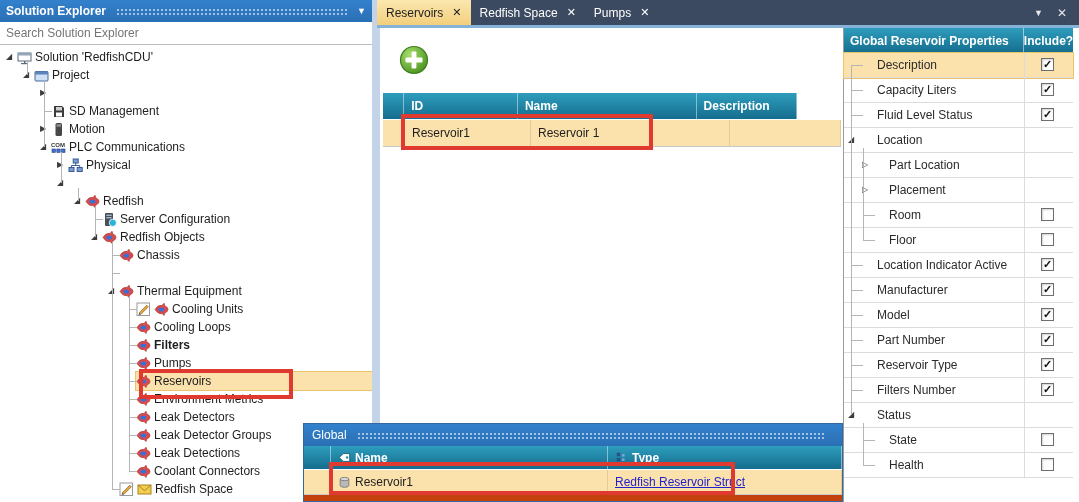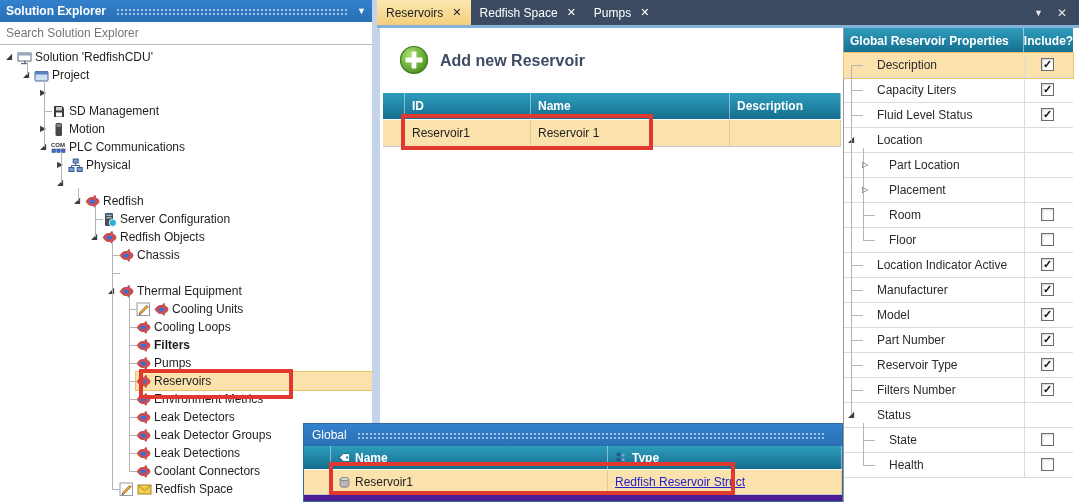--- a/index.html
+++ b/index.html
@@ -36,39 +36,39 @@
   #tabbar-right .caret{font-size:9px;}
   #doc-topline{position:absolute;left:377px;top:25px;width:702px;height:3px;background:#86b2d8;z-index:19;}
   
   #doc{position:absolute;left:380px;top:28px;width:463px;height:474px;background:#fff;}
   #add-btn{position:absolute;left:19px;top:17px;width:30px;height:30px;cursor:pointer;}
   #add-label{position:absolute;left:60px;top:24px;font-size:16px;font-weight:bold;color:#3d4c63;}
   .gridhead{position:absolute;display:flex;background:linear-gradient(#2e9dbd,#156d8d);color:#fff;font-weight:bold;}
   .gh-cell{box-sizing:border-box;padding:0 7px;display:flex;align-items:center;border-right:1px solid rgba(255,255,255,.45);}
   .gridrow{position:absolute;display:flex;background:#fbe2ac;border-top:1px solid #fff;border-bottom:1px solid #c8c8c8;}
   .gr-cell{box-sizing:border-box;padding:0 7px;display:flex;align-items:center;border-right:1px solid rgba(0,0,0,.10);}
-  #main-grid-head{left:3px;top:65px;width:458px;height:26px;}
+  #main-grid-head{left:3px;top:65px;width:414px;height:26px;}
   #main-grid-row{left:3px;top:91px;width:458px;height:26px;}
   
   #props{position:absolute;left:843px;top:28px;width:236px;height:474px;background:#fff;border-left:1px solid #9a9a9a;box-sizing:border-box;}
   #props-head{position:absolute;left:0;top:0;width:229px;height:25px;background:linear-gradient(#2e9dbd,#156d8d);
               color:#fff;font-weight:bold;display:flex;}
   #props-head .ph1{flex:1;display:flex;align-items:center;padding-left:6px;border-right:1px solid rgba(255,255,255,.5);}
   #props-head .ph2{width:49px;display:flex;align-items:center;justify-content:center;}
   .prow{position:absolute;left:0;width:229px;height:25px;border-bottom:1px solid #dcdcdc;box-sizing:border-box;}
   .prow.sel{background:#fbe2ac;outline:1px solid #e9c468;}
   .pexp{position:absolute;top:7px;font-size:8px;color:#3c3c3c;cursor:pointer;}
   .plabel{position:absolute;top:5px;white-space:nowrap;color:#2b2b2b;}
   .pdiv{position:absolute;left:180px;top:0;width:1px;height:25px;background:#dcdcdc;}
   .cb{position:absolute;left:197px;top:5px;width:13px;height:13px;box-sizing:border-box;border:1px solid #6e6e6e;
       background:#fff;box-shadow:inset 1px 1px 2px rgba(0,0,0,.18);font-size:11px;line-height:11px;
       text-align:center;color:#111;font-weight:bold;cursor:pointer;}
   #props .guide-v,#props .guide-h{background:#b5b5b5;}
   
-  #global{position:absolute;left:303px;top:423px;width:540px;height:79px;background:#4c1d95;z-index:30;
+  #global{position:absolute;left:303px;top:423px;width:540px;height:79px;background:#c2410c;z-index:30;
           border:1px solid #35689f;box-sizing:border-box;}
   #global-header{position:absolute;left:0;top:0;width:538px;height:22px;background:linear-gradient(#3381cd,#2a6fb4);
                  color:#fff;display:flex;align-items:center;padding:0 8px;box-sizing:border-box;}
   #global-grid-head{left:0;top:22px;width:538px;height:23px;}
   #global-grid-row{left:0;top:45px;width:538px;height:24px;}
   .hicon{display:inline-block;width:13px;height:13px;margin-right:4px;}
   a.typelink{color:#2222cc;text-decoration:underline;cursor:pointer;}
   
   .redbox{position:absolute;border:4px solid #e0392f;z-index:50;pointer-events:none;}
   #redbox-tree{left:139px;top:369px;width:146px;height:22px;}
@@ -387,21 +387,20 @@
         <defs>
           <radialGradient id="pg" cx="35%" cy="30%" r="75%">
             <stop offset="0" stop-color="#a8dd6d"></stop>
             <stop offset="1" stop-color="#4a9420"></stop>
           </radialGradient>
         </defs>
         <circle cx="15" cy="15" r="13.5" fill="url(#pg)" stroke="#3e7d1b" stroke-width="1.2"></circle>
         <rect x="12.6" y="6.5" width="4.8" height="17" rx="1" fill="#fff"></rect>
         <rect x="6.5" y="12.6" width="17" height="4.8" rx="1" fill="#fff"></rect>
       </svg></div>
-  <div id="add-label">Add new Reservoir</div>
   <div id="main-grid-head" class="gridhead">
       <div class="gh-cell" style="width: 22px;"></div>
       <div class="gh-cell" style="width: 126px;">ID</div>
       <div class="gh-cell" style="width: 199px;">Name</div>
       <div class="gh-cell" style="width: 111px;">Description</div>
     </div>
   <div id="main-grid-row" class="gridrow">
       <div class="gr-cell" style="width: 22px;"></div>
       <div class="gr-cell" style="width: 126px;">Reservoir1</div>
       <div class="gr-cell" style="width: 199px;">Reservoir 1</div>

